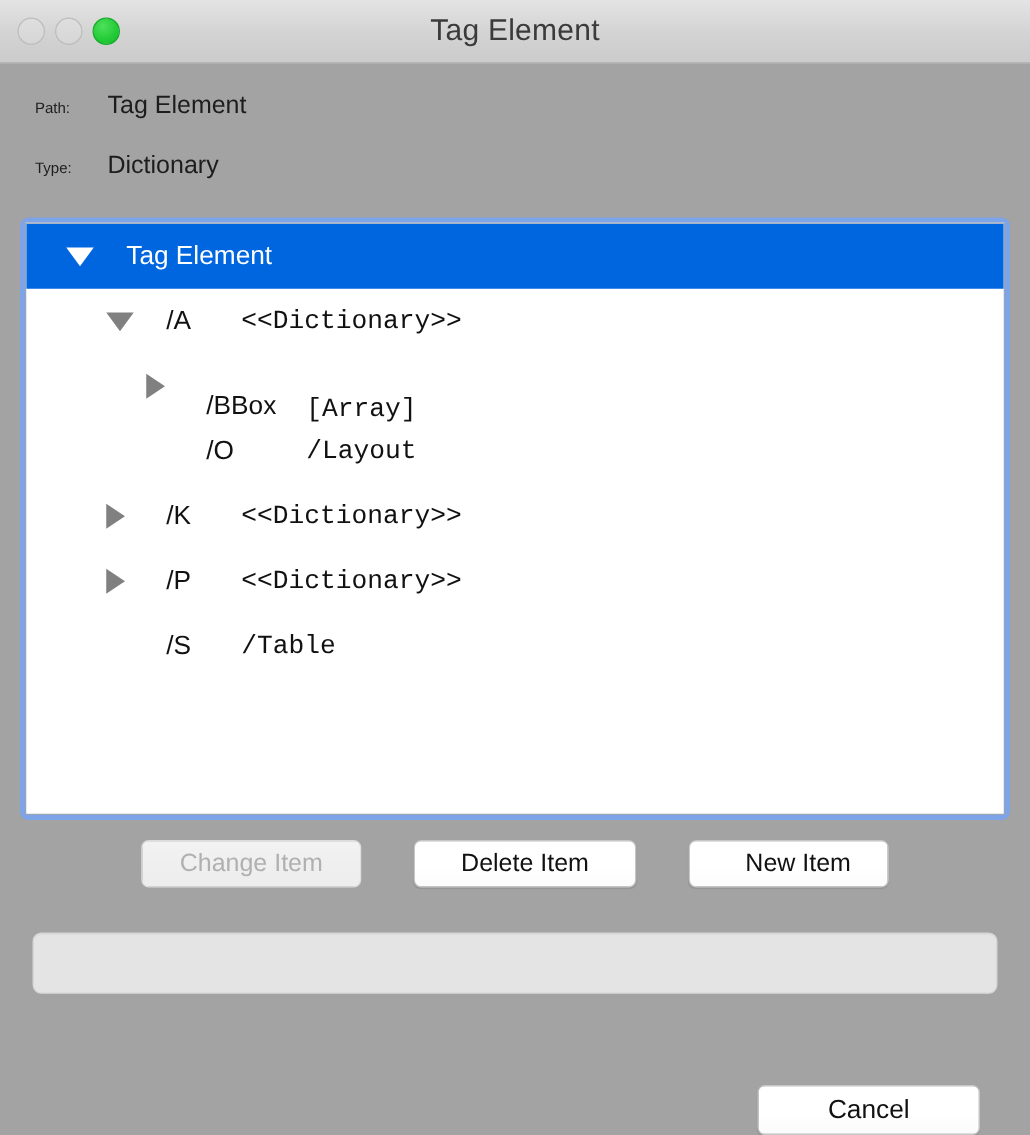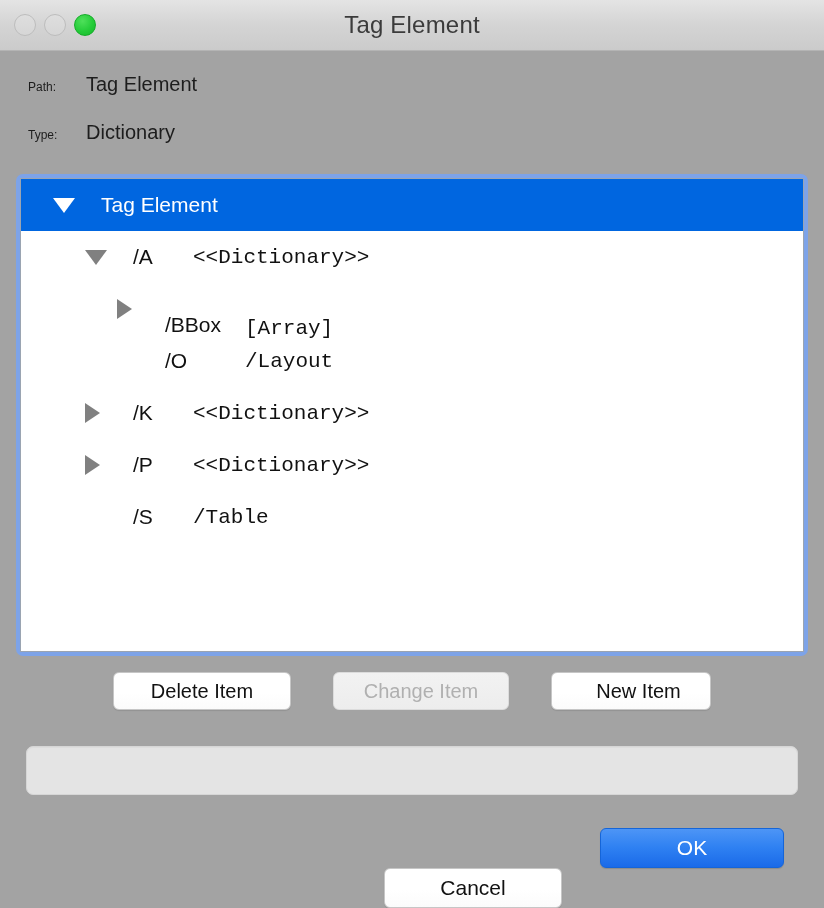--- a/index.html
+++ b/index.html
@@ -269,25 +269,24 @@
           <span class="tree-val" style="left: 172px;">&lt;&lt;Dictionary&gt;&gt;</span>
         </div>
         <div class="tree-row">
           <span class="tree-key" style="left: 112px;">/S</span>
           <span class="tree-val" style="left: 172px; text-align: center;">/Table</span>
         </div>
       </div>
   </div>
 
   <div class="item-buttons">
+    <div class="btn plain change disabled">Change Item</div>
     <div class="btn plain delete">Delete Item</div>
-    <div class="btn plain change disabled">Change Item</div>
     <div class="btn plain new">New Item</div>
   </div>
 
   <div class="textfield" title=""></div>
 
   <div class="footer">
     <div class="btn plain cancel">Cancel</div>
-    <div class="btn ok">OK</div>
   </div>
 
 </div>
 
 </body></html>

